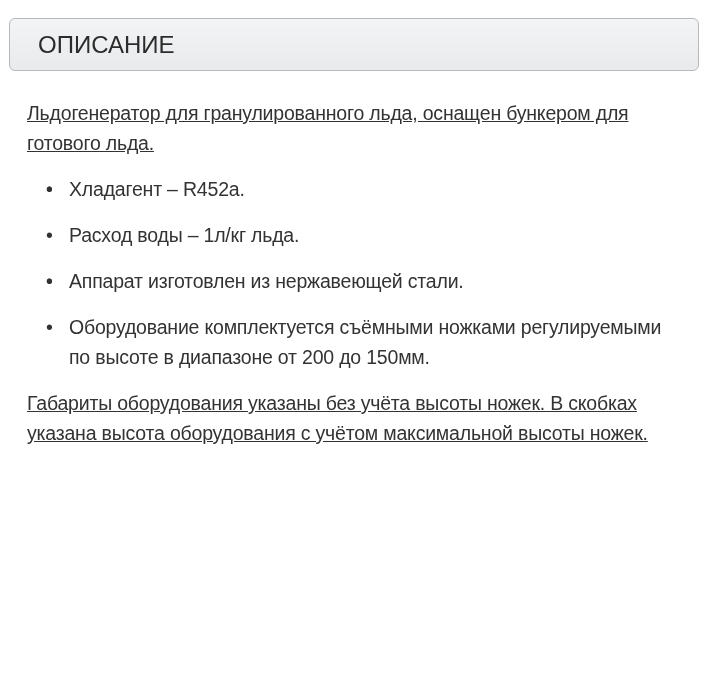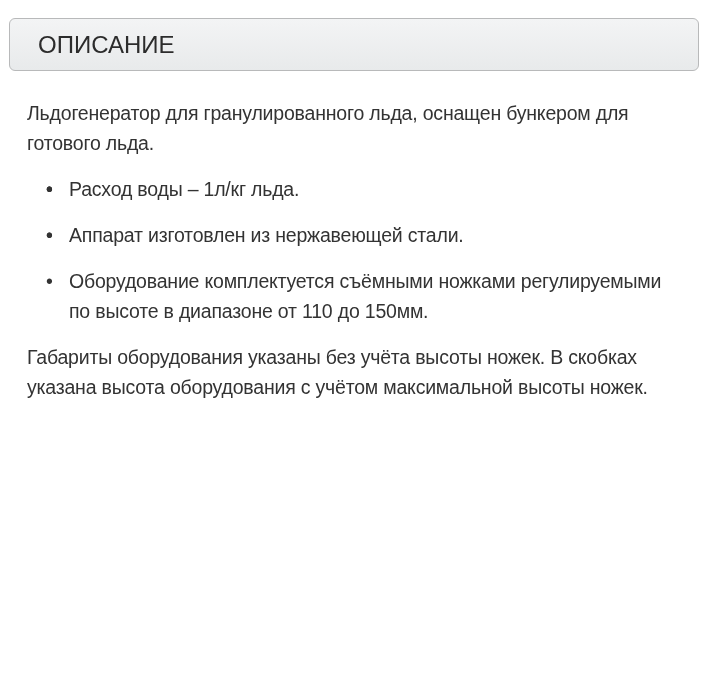--- a/index.html
+++ b/index.html
@@ -5,52 +5,53 @@
     html, body { margin: 0; padding: 0; background: #ffffff; }
     body { width: 710px; height: 700px; position: relative; overflow: hidden;
            font-family: "Liberation Sans", "DejaVu Sans", sans-serif; color: #2a2a2a; }
     .header { position: absolute; left: 9px; top: 18px; width: 690px; height: 53px;
               box-sizing: border-box; border: 1px solid #b8b9ba; border-radius: 6px;
               background: linear-gradient(#f3f4f5, #e8eaeb); cursor: pointer; }
     .header-title { position: absolute; left: 28px; top: 12px; font-size: 24px;
                     letter-spacing: 0px; color: #2c2c2c; font-weight: normal; }
     .content { position: absolute; left: 27px; top: 98px; width: 660px; font-size: 19.5px;
                line-height: 30px; color: #333; letter-spacing: -0.2px; }
-    p { margin: 0 0 16px 0; }
+    p { margin: 0 0 16px 0; text-decoration: underline; }
     ul { margin: 0; padding: 0; list-style: none; }
     li { position: relative; padding-left: 42px; margin-bottom: 16px; }
     li .bullet { position: absolute; left: 19px; top: 0; }
     .p-last { margin-top: 11px; }
   </style>
 </head>
 <body>
 
 <div class="header">
   <span class="header-title">ОПИСАНИЕ</span>
 </div>
 
 <div class="content">
   <p>Льдогенератор для гранулированного льда, оснащен бункером для готового льда.</p>
   <ul>
     <li>
       <span class="bullet">•</span>
     </li>
     <li>
       <span class="bullet">•</span>
+      <span>Хладагент – R452a.</span>
     </li>
     <li>
       <span class="bullet">•</span>
       <span>Расход воды – 1л/кг льда.</span>
     </li>
     <li>
       <span class="bullet">•</span>
     </li>
     <li>
       <span class="bullet">•</span>
       <span>Аппарат изготовлен из нержавеющей стали.</span>
     </li>
     <li>
       <span class="bullet">•</span>
-      <span>Оборудование комплектуется съёмными ножками регулируемыми по высоте в диапазоне от 110 до 150мм.</span>
+      <span>Оборудование комплектуется съёмными ножками регулируемыми по высоте в диапазоне от 200 до 150мм.</span>
     </li>
   </ul>
   <p class="p-last">Габариты оборудования указаны без учёта высоты ножек. В скобках указана высота оборудования с учётом максимальной высоты ножек.</p>
 </div>
 
 </body></html>

